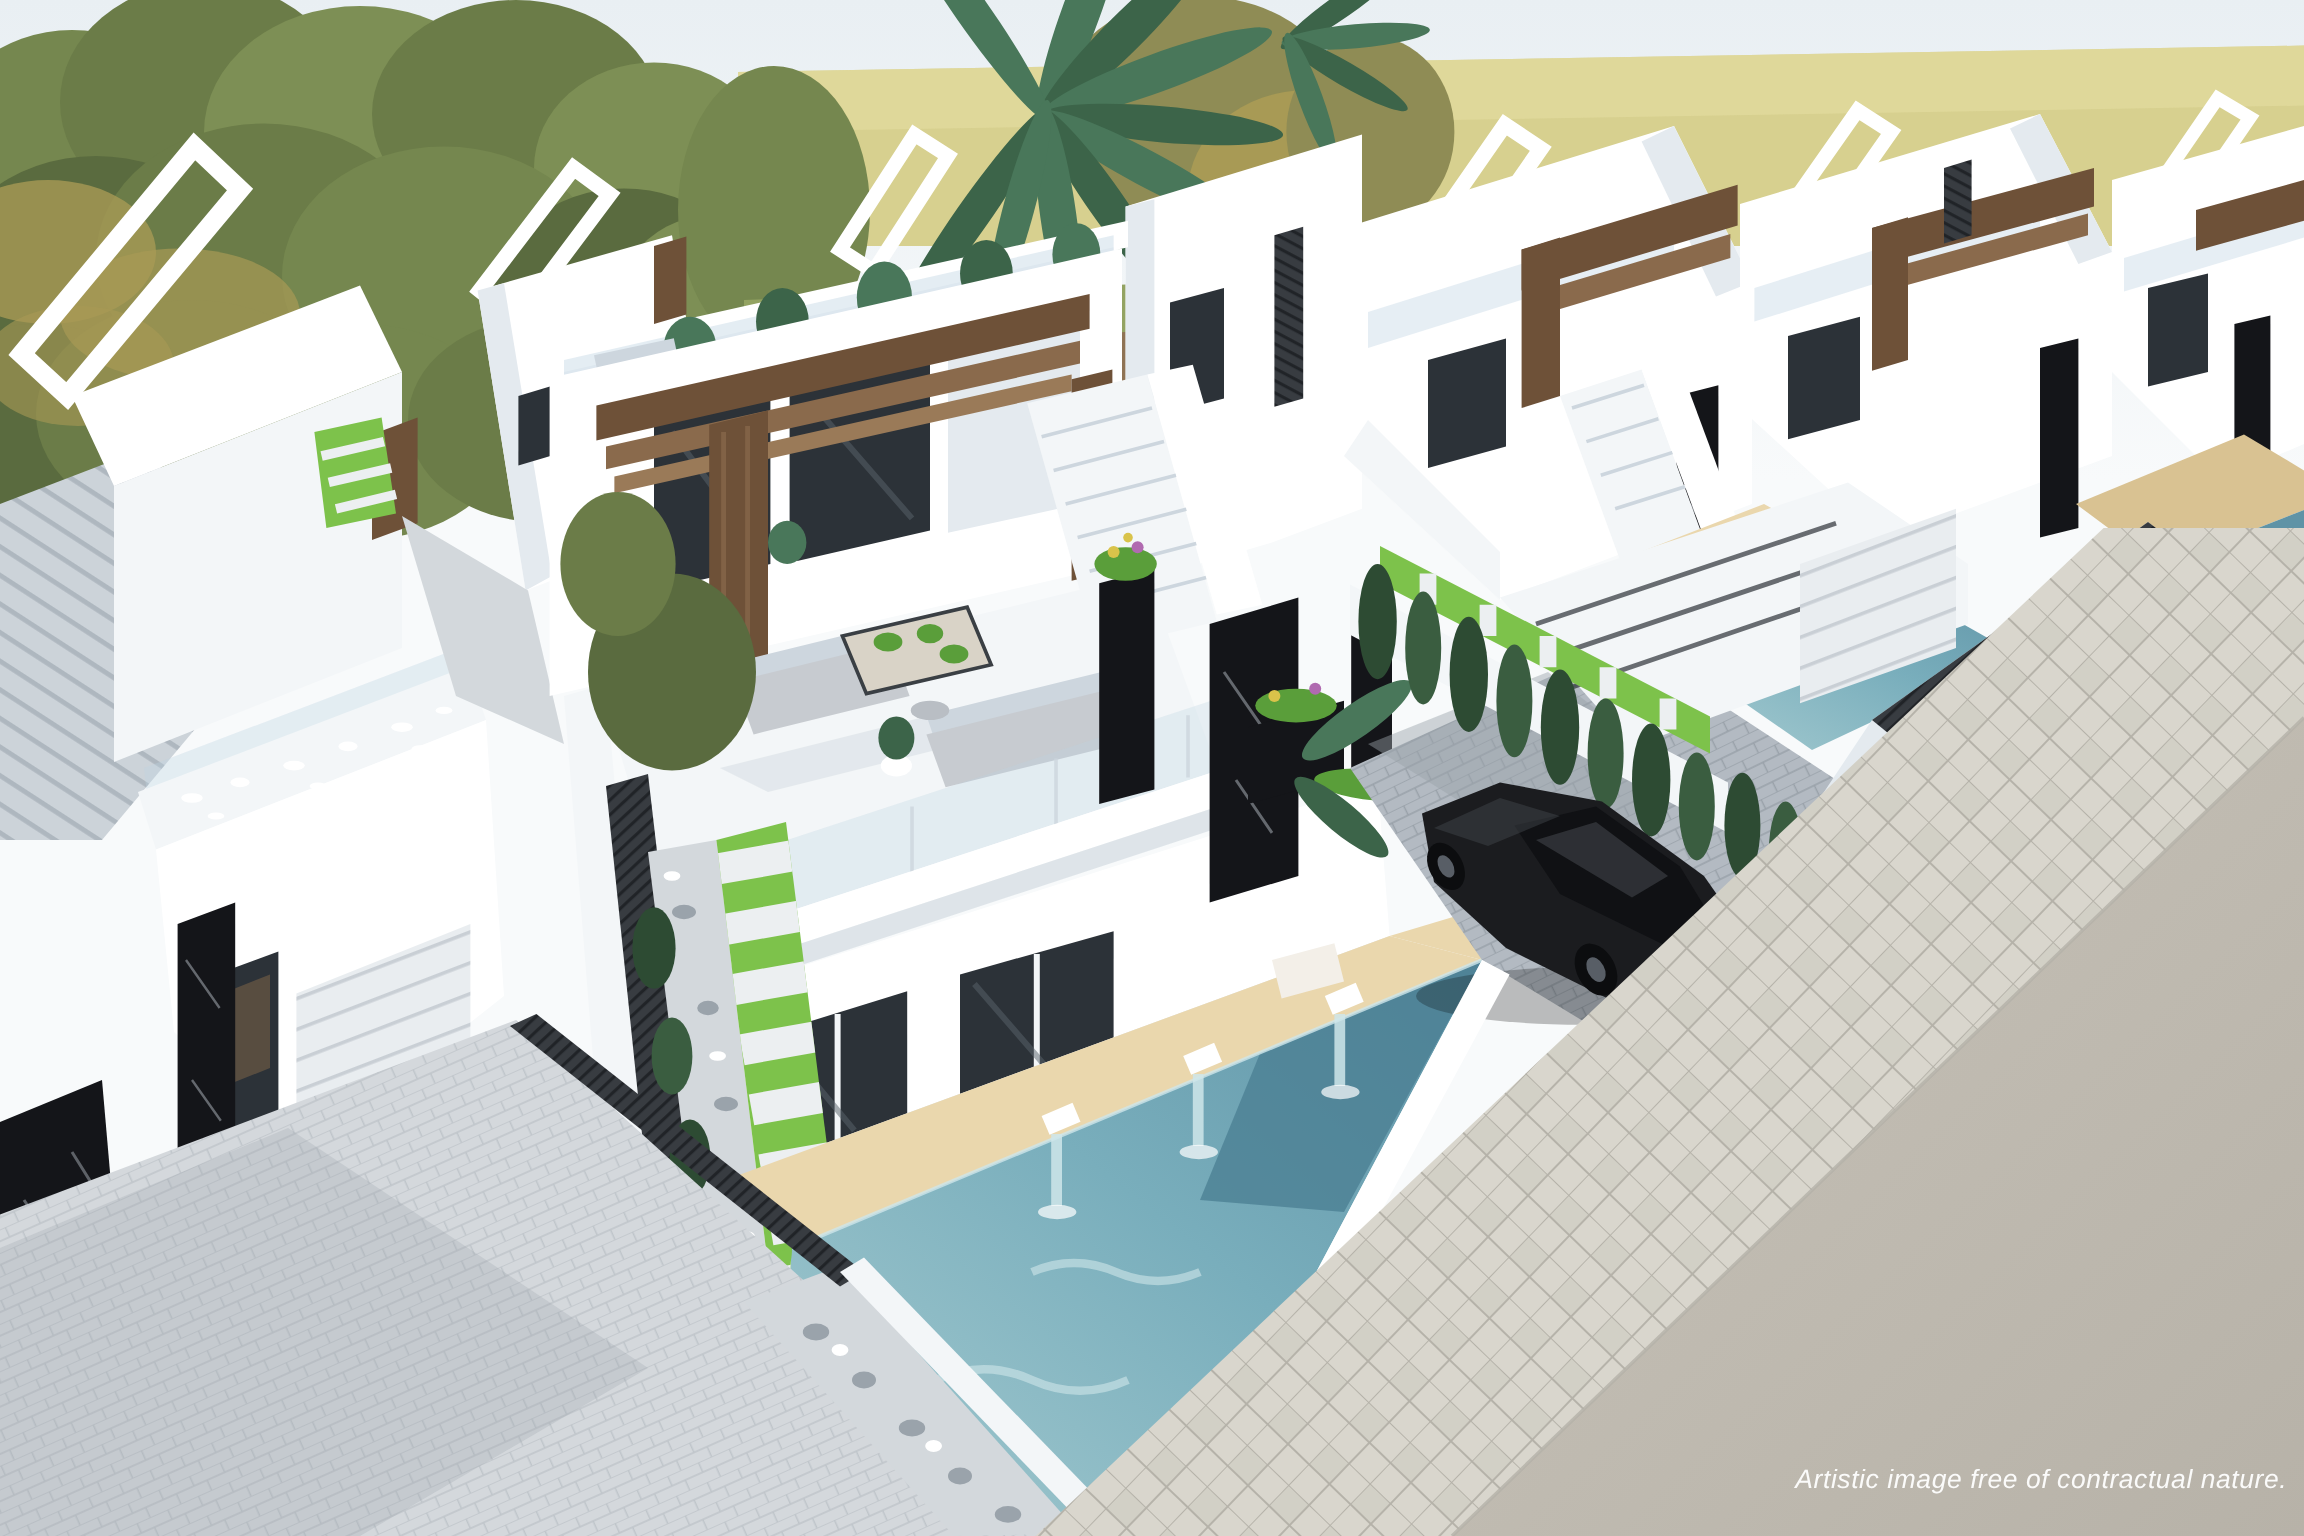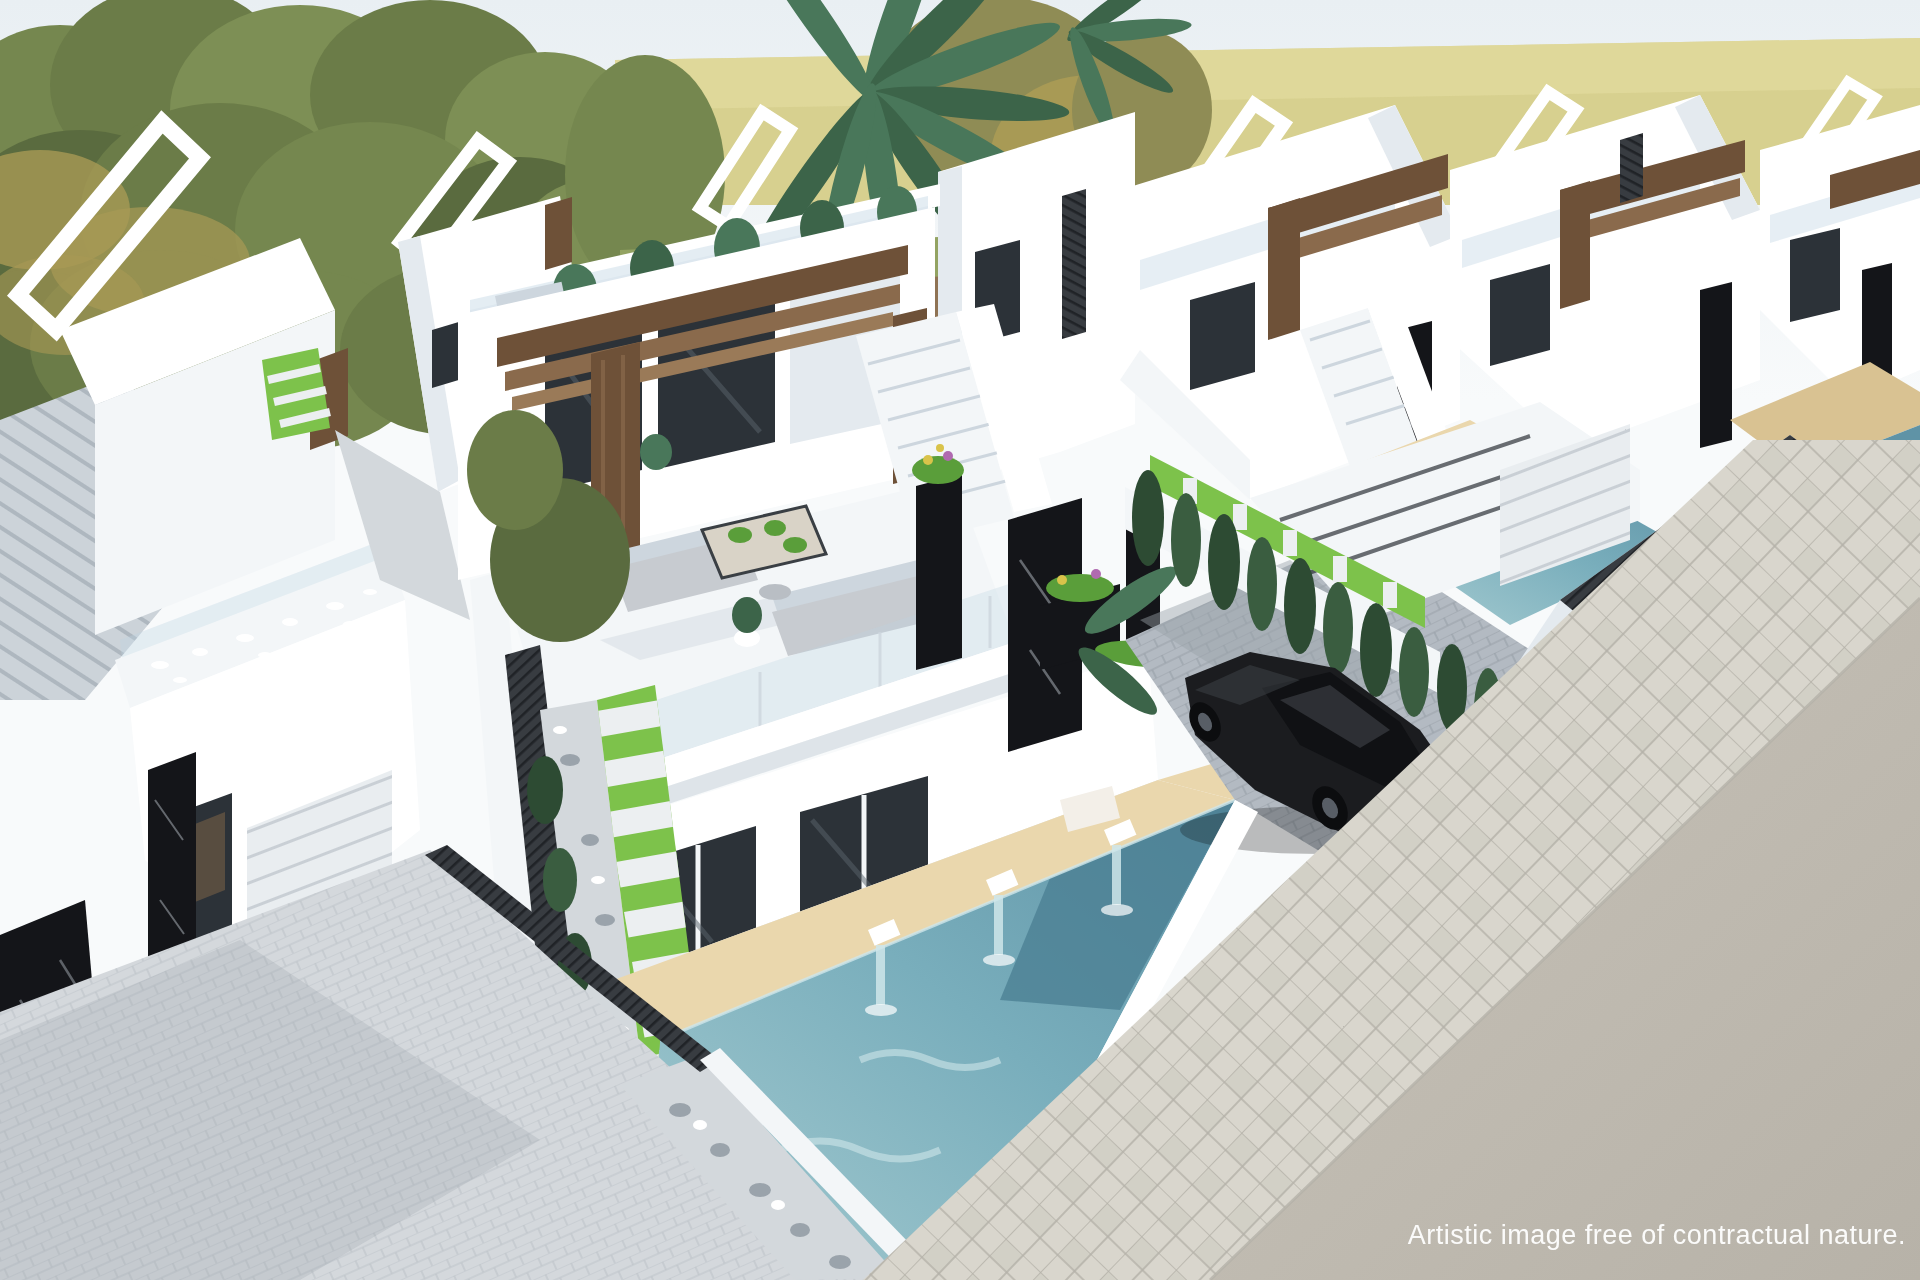--- a/index.html
+++ b/index.html
@@ -1,19 +1,19 @@
 <!DOCTYPE html>
 <html style="--sky: #e9eff3; --skyWhite: #f8fafb; --field: #d7d08f; --fieldLight: #e3dc9e; --horizon: #c5bd82; --treeGreen: #75874f; --treeMid: #6b7c48; --treeDark: #5a6b3f; --treeLight: #7d8f55; --treeOlive: #8f8c55; --treeGold: #a89a55; --soil: #8f7354; --meadow: #93a362; --trunk: #5d4a36; --palm: #49775a; --palmDark: #3c6449; --white: #ffffff; --wallLight: #f3f6f8; --wallShade: #e4eaef; --wallDark: #cdd6de; --wood: #6e5138; --woodLight: #8a6a4c; --woodPale: #9a7a58; --marble: #141519; --marbleVein: #9aa0a7; --windowDark: #2c3238; --windowMid: #5a646c; --glass: #bcd3e2; --poolLight: #a7ccd1; --poolTeal: #79aebc; --poolDeep: #5f93a6; --poolDark: #497e92; --ripple: #cfe6ea; --deck: #ead7ad; --deckShade: #d9c292; --grass: #7dc24b; --grassDark: #5a9e3a; --slab: #eceff1; --paveLight: #d4d8dc; --paveMid: #b3bac2; --paveDark: #99a1a9; --paveLine: #bfc5ca; --gravel: #d3d8dc; --rock: #9aa3ab; --fence: #383c41; --fenceSlat: #202327; --road: #b7b2a8; --roadLight: #c8c3b9; --walkTile: #d9d6cd; --walkTileAlt: #ccc9c0; --walkLine: #b5b2a9; --car: #1b1c1f; --carDark: #101114; --carLight: #45494e; --cypress: #2d4b33; --cypressLight: #3a5d40; --caption: #ffffff;"><head>
 <meta charset="utf-8">
 <style>
   html,body{margin:0;padding:0;background:#20242a;}
   .scene{position:relative;width:1920px;height:1280px;overflow:hidden;
          font-family:"Liberation Sans",sans-serif;background:var(--skyWhite,#f7f9fa);}
   .scene svg{position:absolute;left:0;top:0;}
-  .caption{position:absolute;right:14px;top:1220px;font-size:27px;
+  .caption{position:absolute;right:14px;top:1220px;font-style:italic;font-size:22px;
            letter-spacing:.5px;color:var(--caption,#fff);opacity:.95;}
 </style>
 </head>
 <body>
 
 <div class="scene">
 <svg width="1920" height="1280" viewBox="0 0 1920 1280">
   <defs>
     <linearGradient id="skyGrad" x1="0" y1="0" x2="0" y2="1">
       <stop offset="0" style="stop-color:var(--sky)"></stop>

